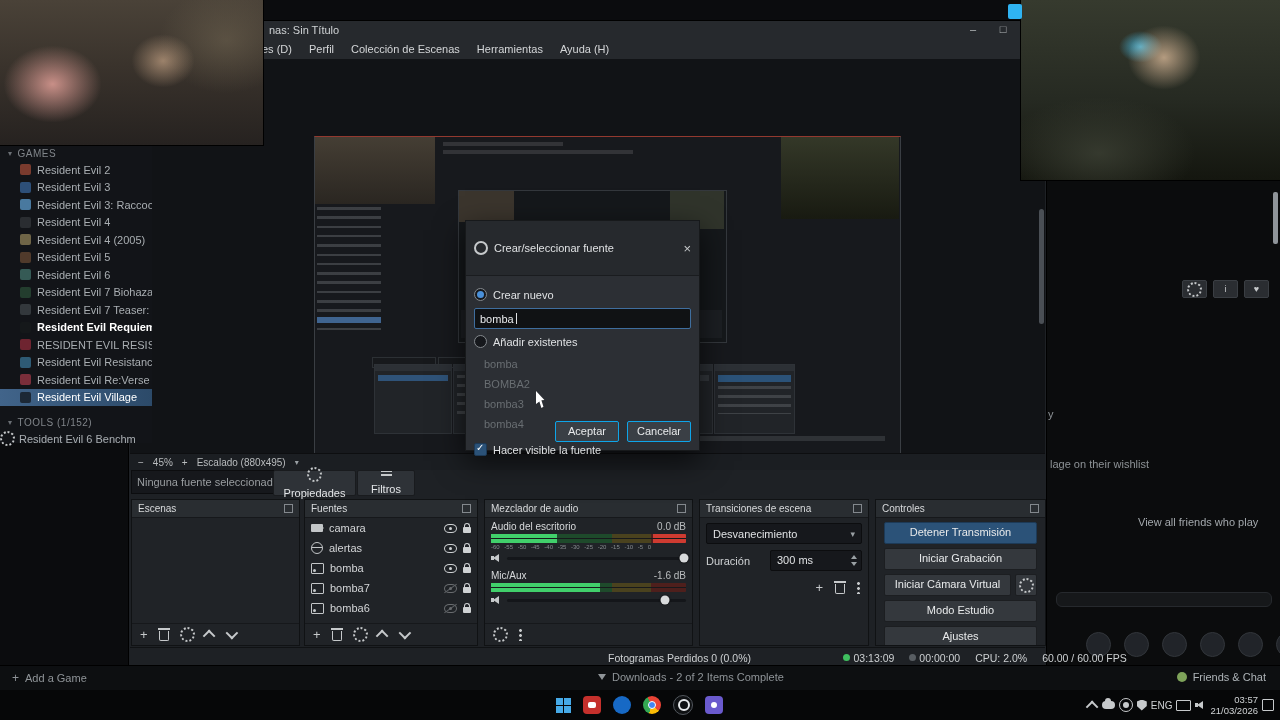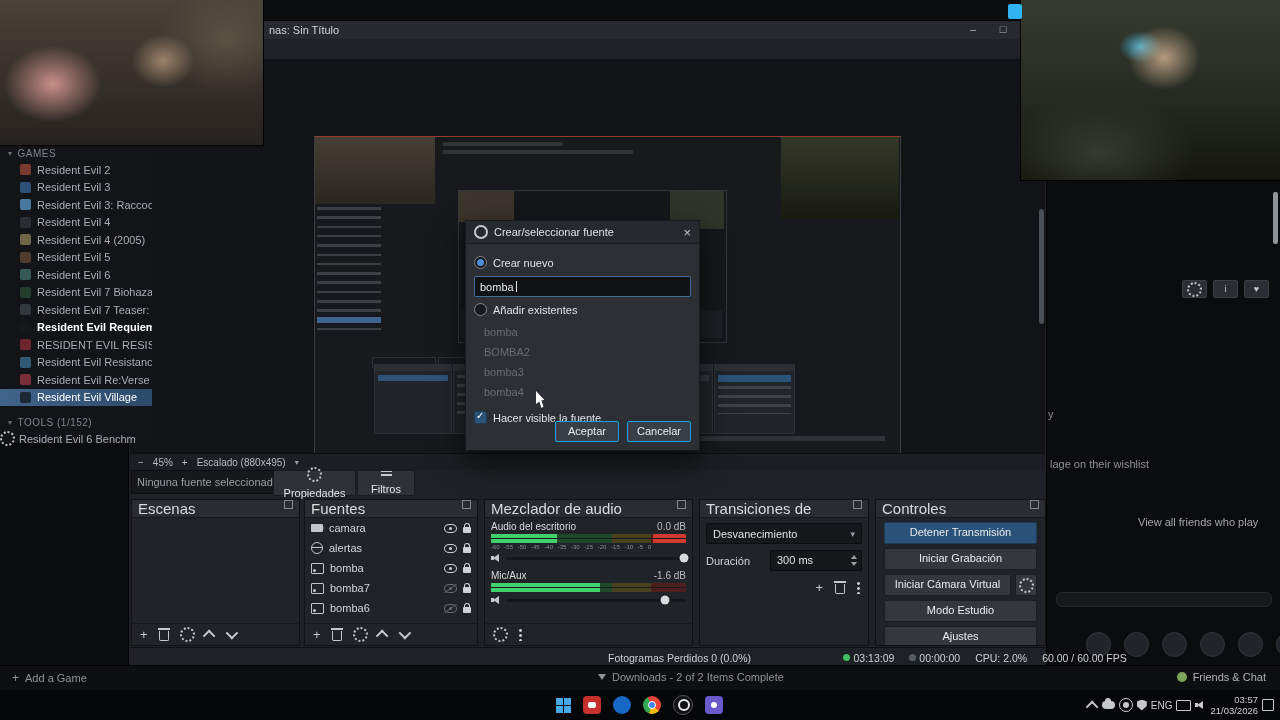--- a/index.html
+++ b/index.html
@@ -78,22 +78,22 @@
   .btn{background:#2e3237;border:1px solid #191b1e;border-radius:2px;color:#e4e6e8;font-size:11px;
     display:flex;align-items:center;justify-content:center;gap:5px;flex-direction:column;}
   .btn-props{position:absolute;left:142px;top:1px;width:81px;height:24px;}
   .btn-filt{position:absolute;left:226px;top:1px;width:56px;height:24px;}
 
   
   .docks{left:2px;top:478px;right:2px;height:147px;}
   .panel{position:absolute;top:0;bottom:0;background:#202327;border:1px solid #101214;}
   .pn-scenes{left:0;width:167px;}.pn-sources{left:173px;width:172px;}
   .pn-mixer{left:353px;width:207px;}.pn-trans{left:568px;width:168px;}.pn-ctrl{left:744px;width:169px;}
-  .phead{height:17px;background:#292d31;border-bottom:1px solid #16181b;display:flex;align-items:flex-start;
-    padding:0 6px;font-size:15px;color:#d8dadc;}
+  .phead{height:17px;background:#292d31;border-bottom:1px solid #16181b;display:flex;align-items:center;
+    padding:0 6px;font-size:10px;color:#d8dadc;}
   .dock-sq{width:7px;height:7px;border:1px solid #83888d;margin-left:auto;}
   .pbody{position:absolute;left:0;right:0;top:18px;bottom:21px;overflow:hidden;}
   .pbody.full{bottom:0;}
   .ptool{position:absolute;left:0;right:0;bottom:0;height:21px;border-top:1px solid #16181b;
     display:flex;align-items:center;gap:11px;padding:0 8px;color:#c6c9cb;font-size:13px;}
 
   .scene-row{height:18px;line-height:18px;padding-left:6px;font-size:11px;color:#fff;
     background:linear-gradient(90deg,#3c5f86,#2b4a6c);}
   .src-row{display:flex;align-items:center;height:20px;gap:6px;padding:0 6px;font-size:11px;color:#d3d5d7;}
   .src-row .lbl{flex:1;white-space:nowrap;overflow:hidden;}
@@ -169,21 +169,21 @@
   .sig{display:inline-flex;align-items:flex-end;gap:1px;margin-right:3px;}
   .sig span{width:2px;background:#3fbf5f;display:block;}
   .dot{width:7px;height:7px;border-radius:50%;display:inline-block;margin-right:3px;}
   .dot.live{background:#3fbf5f;}
   .dot.idle{background:#585d62;}
 
   
   .dialog{left:465px;top:220px;width:233px;height:229px;background:#2c2f34;border:1px solid #17191b;
     box-shadow:0 10px 28px rgba(0,0,0,.65);z-index:30;font-size:11px;}
   .dlg-title{height:22px;background:#26292d;border-bottom:1px solid #1a1c1f;display:flex;align-items:center;
-    gap:6px;padding:0 8px;color:#dfe1e3;}
+    gap:6px;padding:16px 8px;color:#dfe1e3;}
   .obs-logo{width:10px;height:10px;border:2px solid #c6c9cb;border-radius:50%;}
   .dlg-close{margin-left:auto;font-size:13px;color:#c6c9cb;}
   .dlg-body{padding:6px 8px 0;}
   .radio{display:flex;align-items:center;gap:6px;margin-top:6px;color:#dfe1e3;}
   .rdot{width:11px;height:11px;border-radius:50%;border:1px solid #84898d;background:#16181c;position:relative;flex:none;}
   .rdot.on::after{content:'';position:absolute;inset:2px;border-radius:50%;background:#4a90d9;}
   .dlg-input{margin-top:7px;height:19px;background:#101214;border:1px solid #3f6e9e;border-radius:2px;
     display:flex;align-items:center;padding:0 5px;color:#e8eaec;}
   .caret{width:1px;height:11px;background:#dfe2e4;margin-left:2px;}
   .dlg-list{margin-top:6px;height:82px;padding-left:10px;color:#696e72;}
@@ -266,20 +266,27 @@
 <body>
 
 <div class="screen">
 
   <div class="abs obs">
     <div class="abs obs-title">
       <span class="t">nas: Sin Título</span>
       <span class="wbtn" style="right:66px;">–</span>
       <span class="wbtn" style="right:36px;">□</span>
     </div>
+    <div class="abs obs-menu">
+      <span>es (D)</span>
+      <span>Perfil</span>
+      <span>Colección de Escenas</span>
+      <span>Herramientas</span>
+      <span>Ayuda (H)</span>
+    </div>
 
     <div class="abs preview">
       <div class="nested">
         <div class="n-cam-l"></div>
         <div class="n-cam-r"></div>
         <div class="n-line n-title"></div>
         <div class="n-line n-menu"></div>
         <div class="n-games">
           <div class="n-gsel"></div>
         </div>

